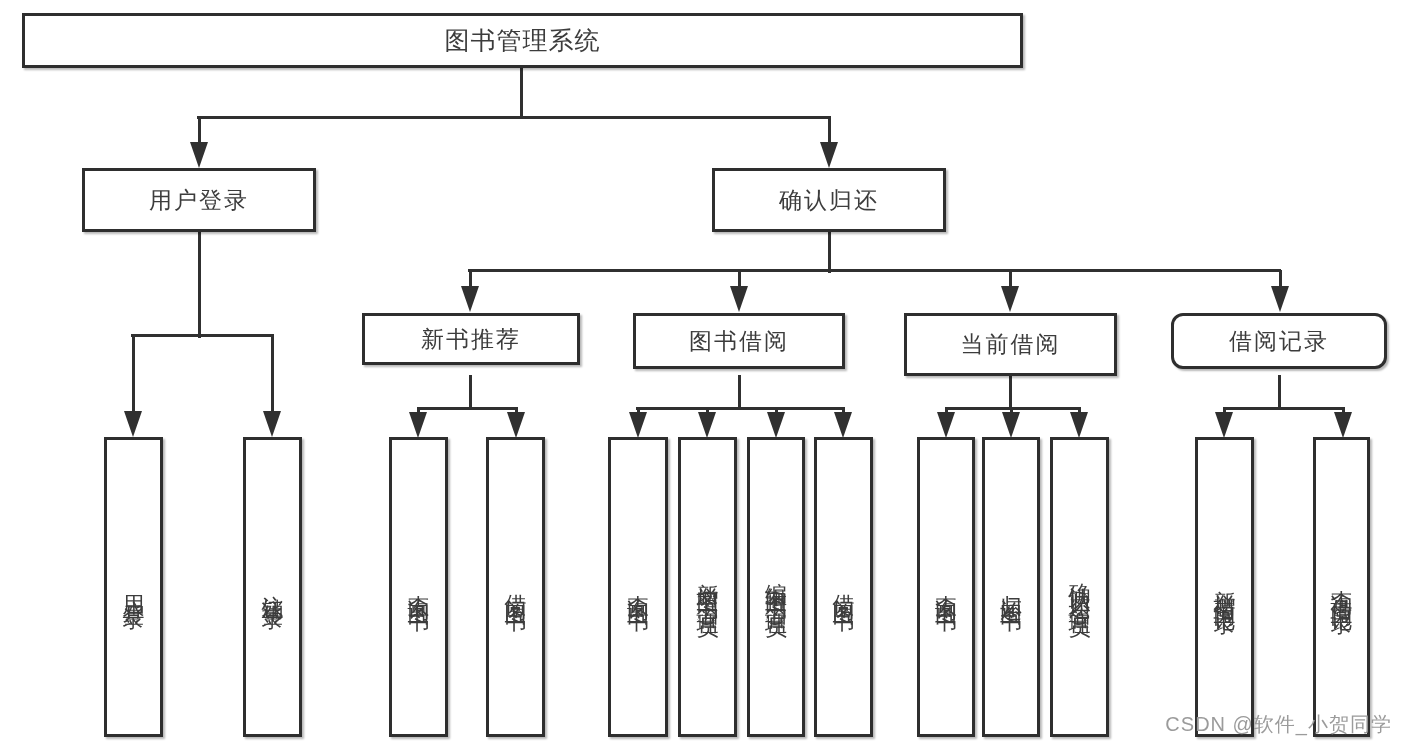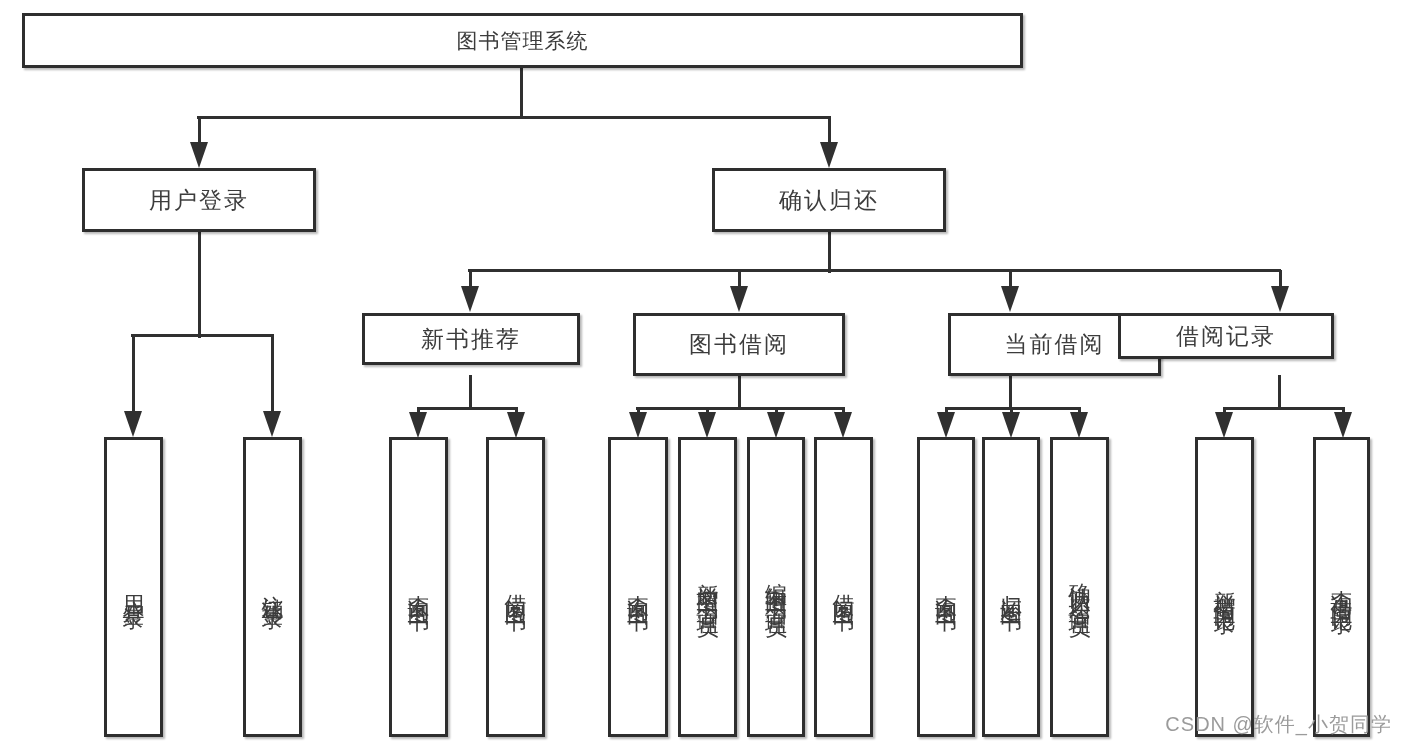--- a/index.html
+++ b/index.html
@@ -21,21 +21,21 @@
     position: absolute;
     background: var(--fill);
     border: 3px solid var(--border);
     box-shadow: 2px 2px 2px rgba(0,0,0,0.28);
     display: flex; align-items: center; justify-content: center;
     color: var(--text);
   }
   .node.horizontal span {
     font-size: 23px; letter-spacing: 2px; white-space: nowrap;
   }
-  .node.lv1 span { font-size: 21px; letter-spacing: 1px; }
+  .node.lv1 span { font-size: 25px; letter-spacing: 1px; }
   .node.vertical span {
     writing-mode: vertical-rl; text-orientation: mixed;
     font-size: 22px; letter-spacing: 5px; line-height: 1;
   }
   .line { position: absolute; background: var(--line); }
   .arrow {
     position: absolute; width: 0; height: 0;
     border-left: 9px solid transparent;
     border-right: 9px solid transparent;
     border-top: 26px solid var(--line);
@@ -107,27 +107,27 @@
     </div>
     <div class="node horizontal" style="left: 82px; top: 168px; width: 234px; height: 64px;">
       <span>用户登录</span>
     </div>
     <div class="node horizontal" style="left: 712px; top: 168px; width: 234px; height: 64px;">
       <span>确认归还</span>
     </div>
     <div class="node horizontal" style="left: 362px; top: 313px; width: 218px; height: 52px;">
       <span>新书推荐</span>
     </div>
-    <div class="node horizontal" style="left: 633px; top: 313px; width: 212px; height: 63px;">
+    <div class="node horizontal" style="left: 633px; top: 313px; width: 212px; height: 56px;">
       <span>图书借阅</span>
     </div>
-    <div class="node horizontal" style="left: 948px; top: 313px; width: 213px; height: 63px;">
+    <div class="node horizontal" style="left: 904px; top: 313px; width: 213px; height: 63px;">
       <span>当前借阅</span>
     </div>
-    <div class="node horizontal" style="left: 1118px; top: 313px; width: 216px; height: 46px;">
+    <div class="node horizontal" style="left: 1171px; top: 313px; width: 216px; height: 56px; border-radius: 12px;">
       <span>借阅记录</span>
     </div>
     <div class="node vertical" style="left: 104px; top: 437px; width: 59px; height: 300px;">
       <span>用户登录</span>
     </div>
     <div class="node vertical" style="left: 243px; top: 437px; width: 59px; height: 300px;">
       <span>注销登录</span>
     </div>
     <div class="node vertical" style="left: 389px; top: 437px; width: 59px; height: 300px;">
       <span>查询图书</span>

